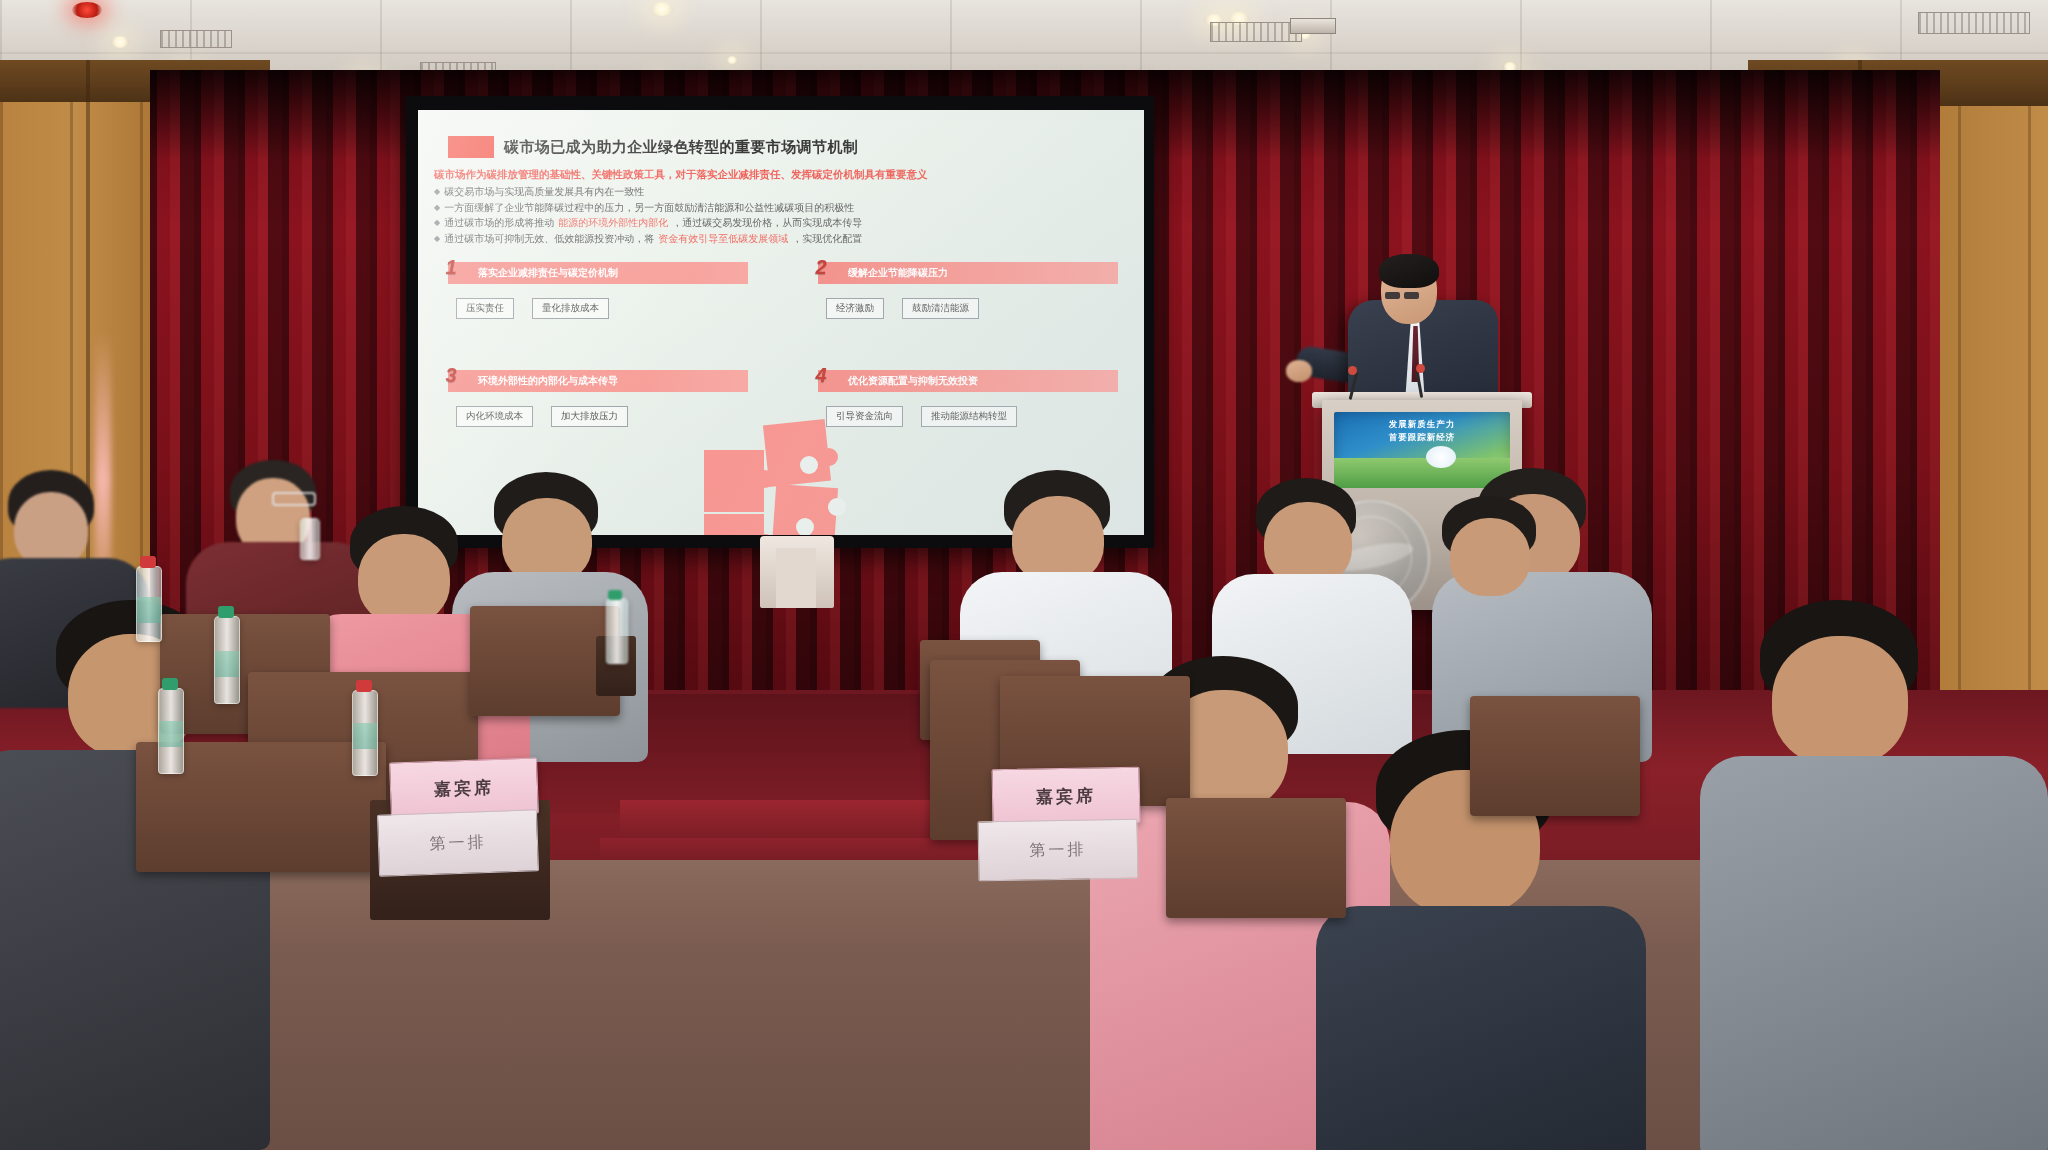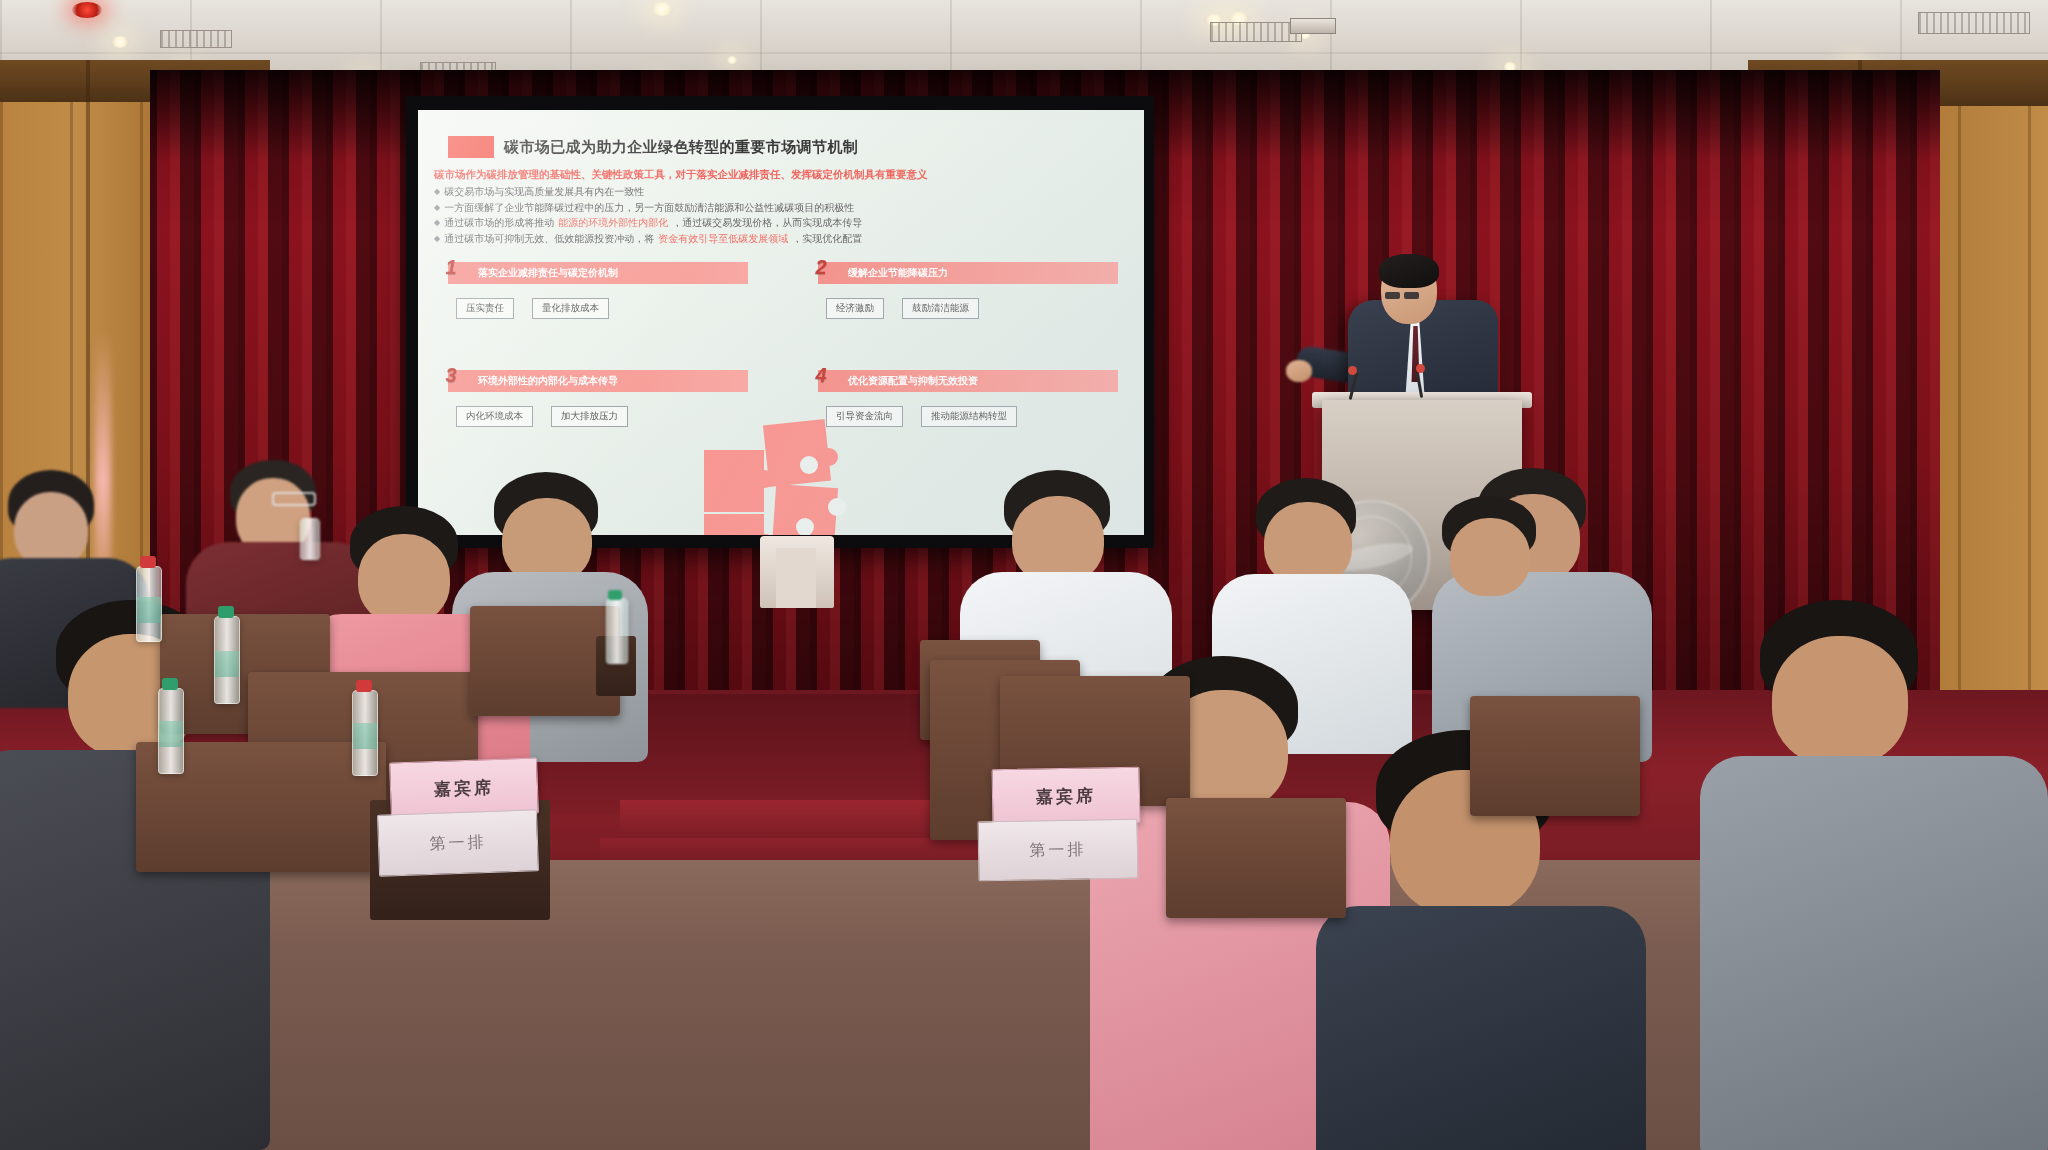--- a/index.html
+++ b/index.html
@@ -343,20 +343,26 @@
   <div class="sp-shirt"></div>
   <div class="sp-tie"></div>
   <div class="sp-head"></div>
   <div class="sp-hair"></div>
   <div class="sp-glass" style="left:1385px;top:292px;"></div>
   <div class="sp-glass" style="left:1404px;top:292px;"></div>
   <div class="sp-hand blur"></div>
 
   <div class="podium-top"></div>
   <div class="podium"></div>
+  <div class="banner">
+    <div class="banner-hill"></div>
+    <div class="banner-sun"></div>
+    <div class="banner-t1">发展新质生产力</div>
+    <div class="banner-t2">首要跟踪新经济</div>
+  </div>
   <div class="mic" style="left:1352px;top:372px;width:3px;height:28px;transform:rotate(14deg);"></div>
   <div class="mic-head" style="left:1348px;top:366px;"></div>
   <div class="mic" style="left:1418px;top:372px;width:3px;height:26px;transform:rotate(-10deg);"></div>
   <div class="mic-head" style="left:1416px;top:364px;"></div>
 
   <div class="seal blur">
     <div class="seal-in"></div>
     <div class="seal-band"></div>
   </div>
 

